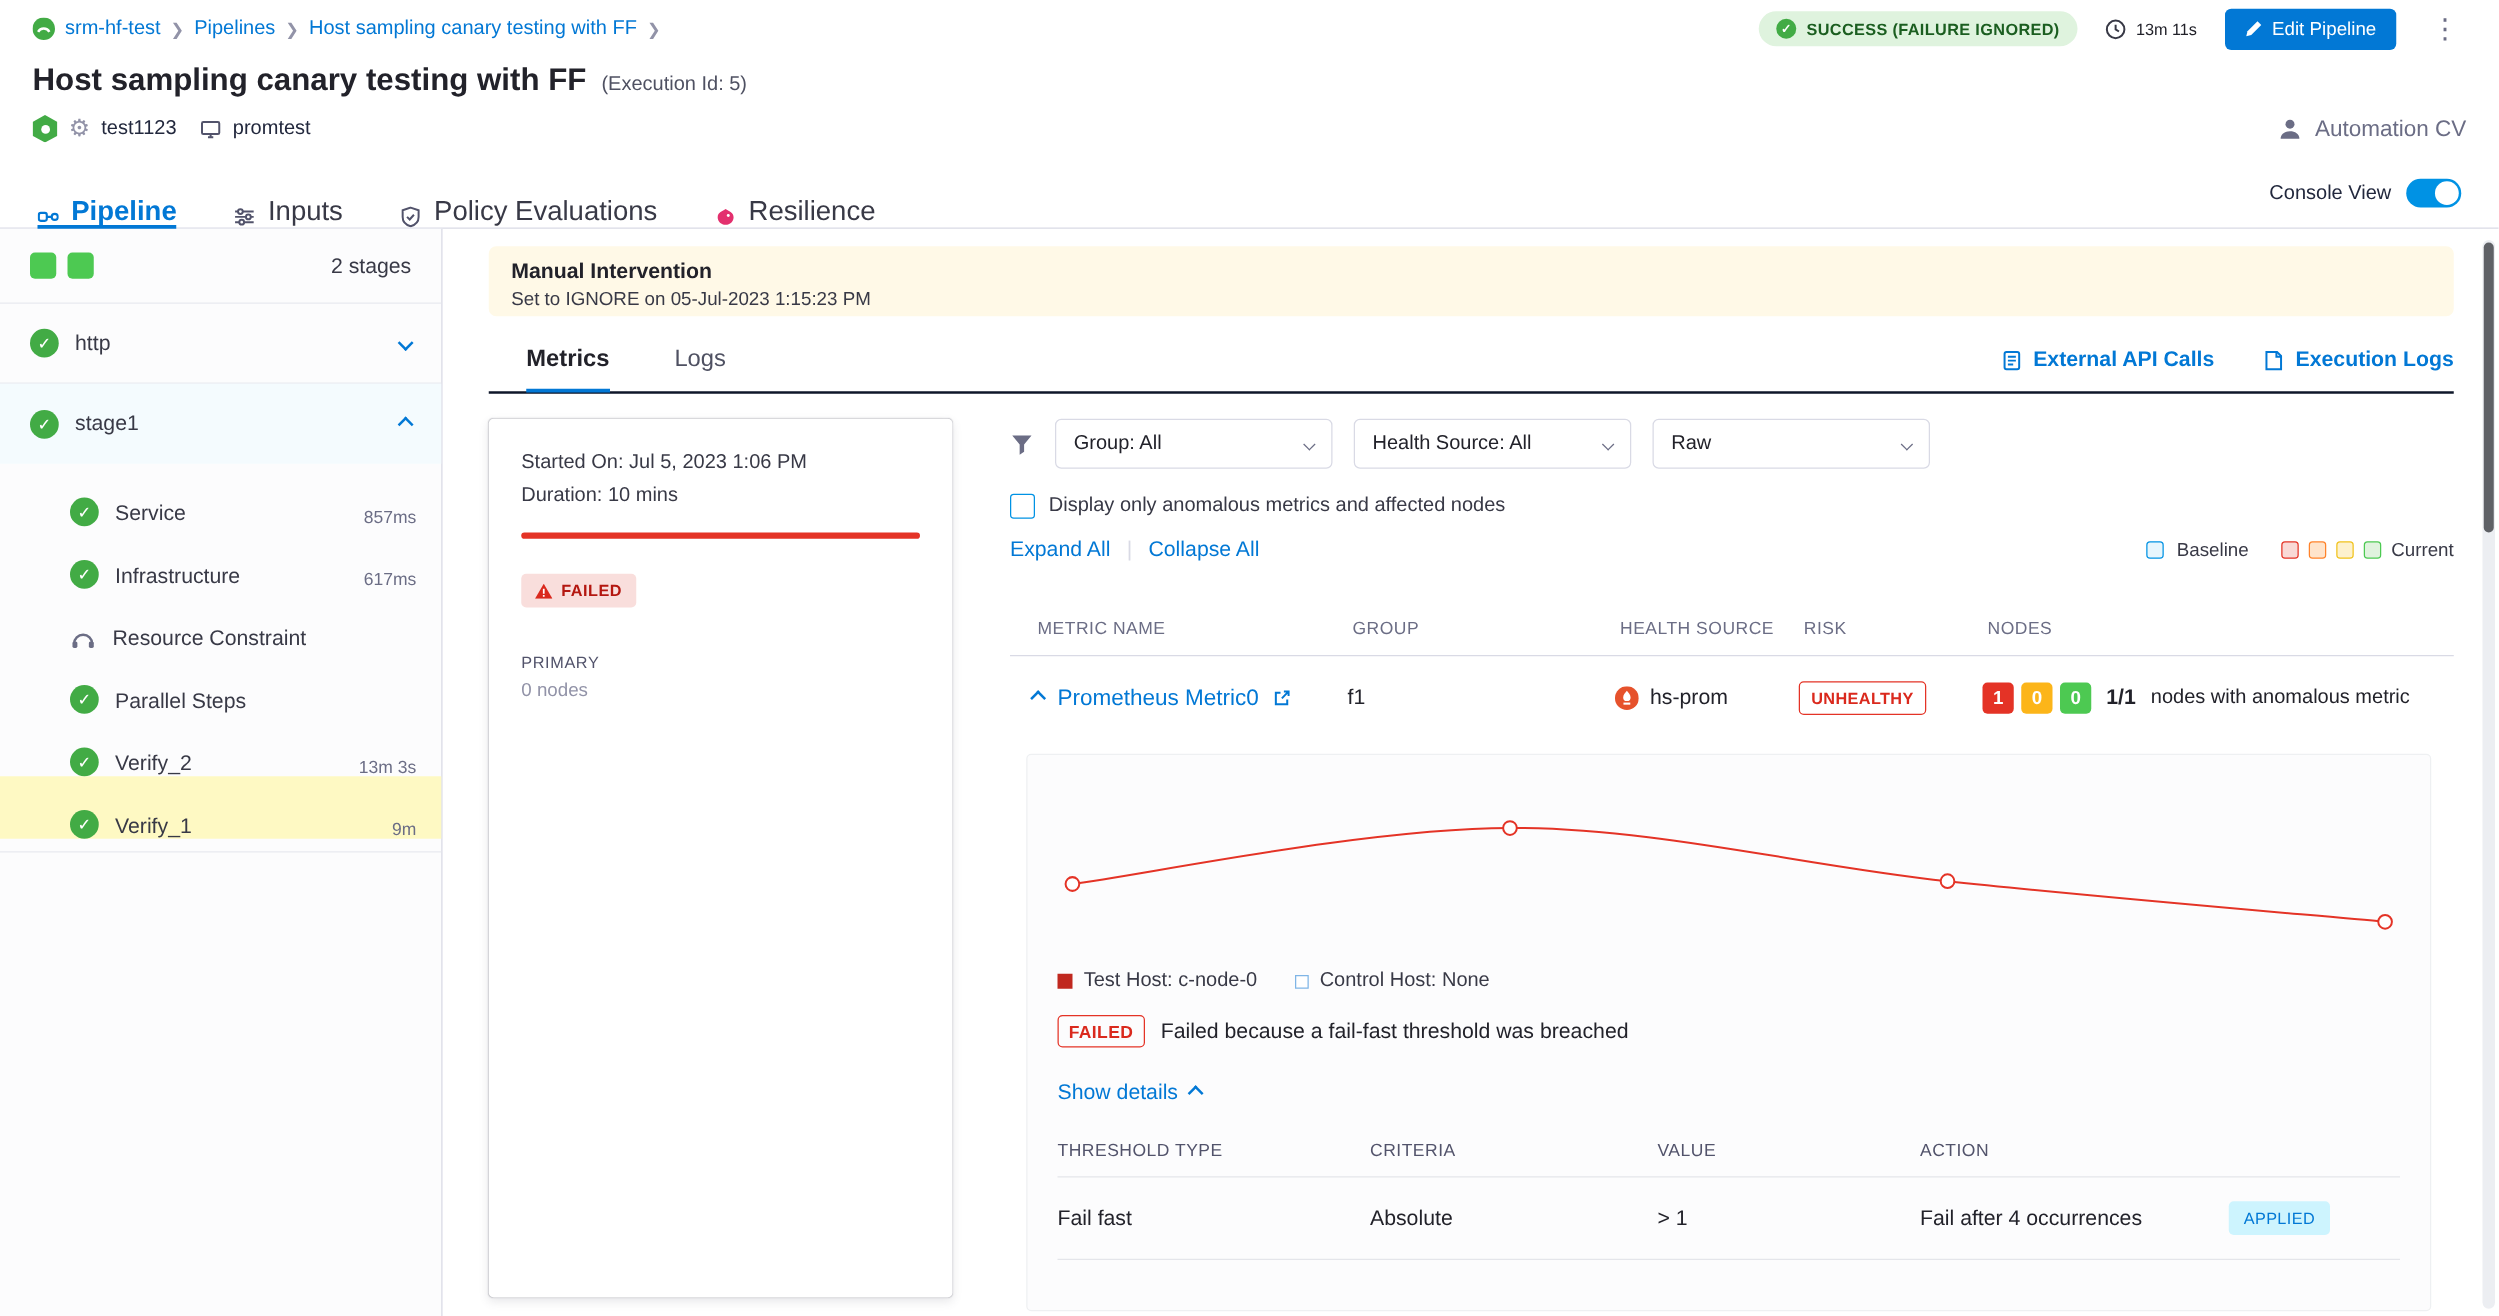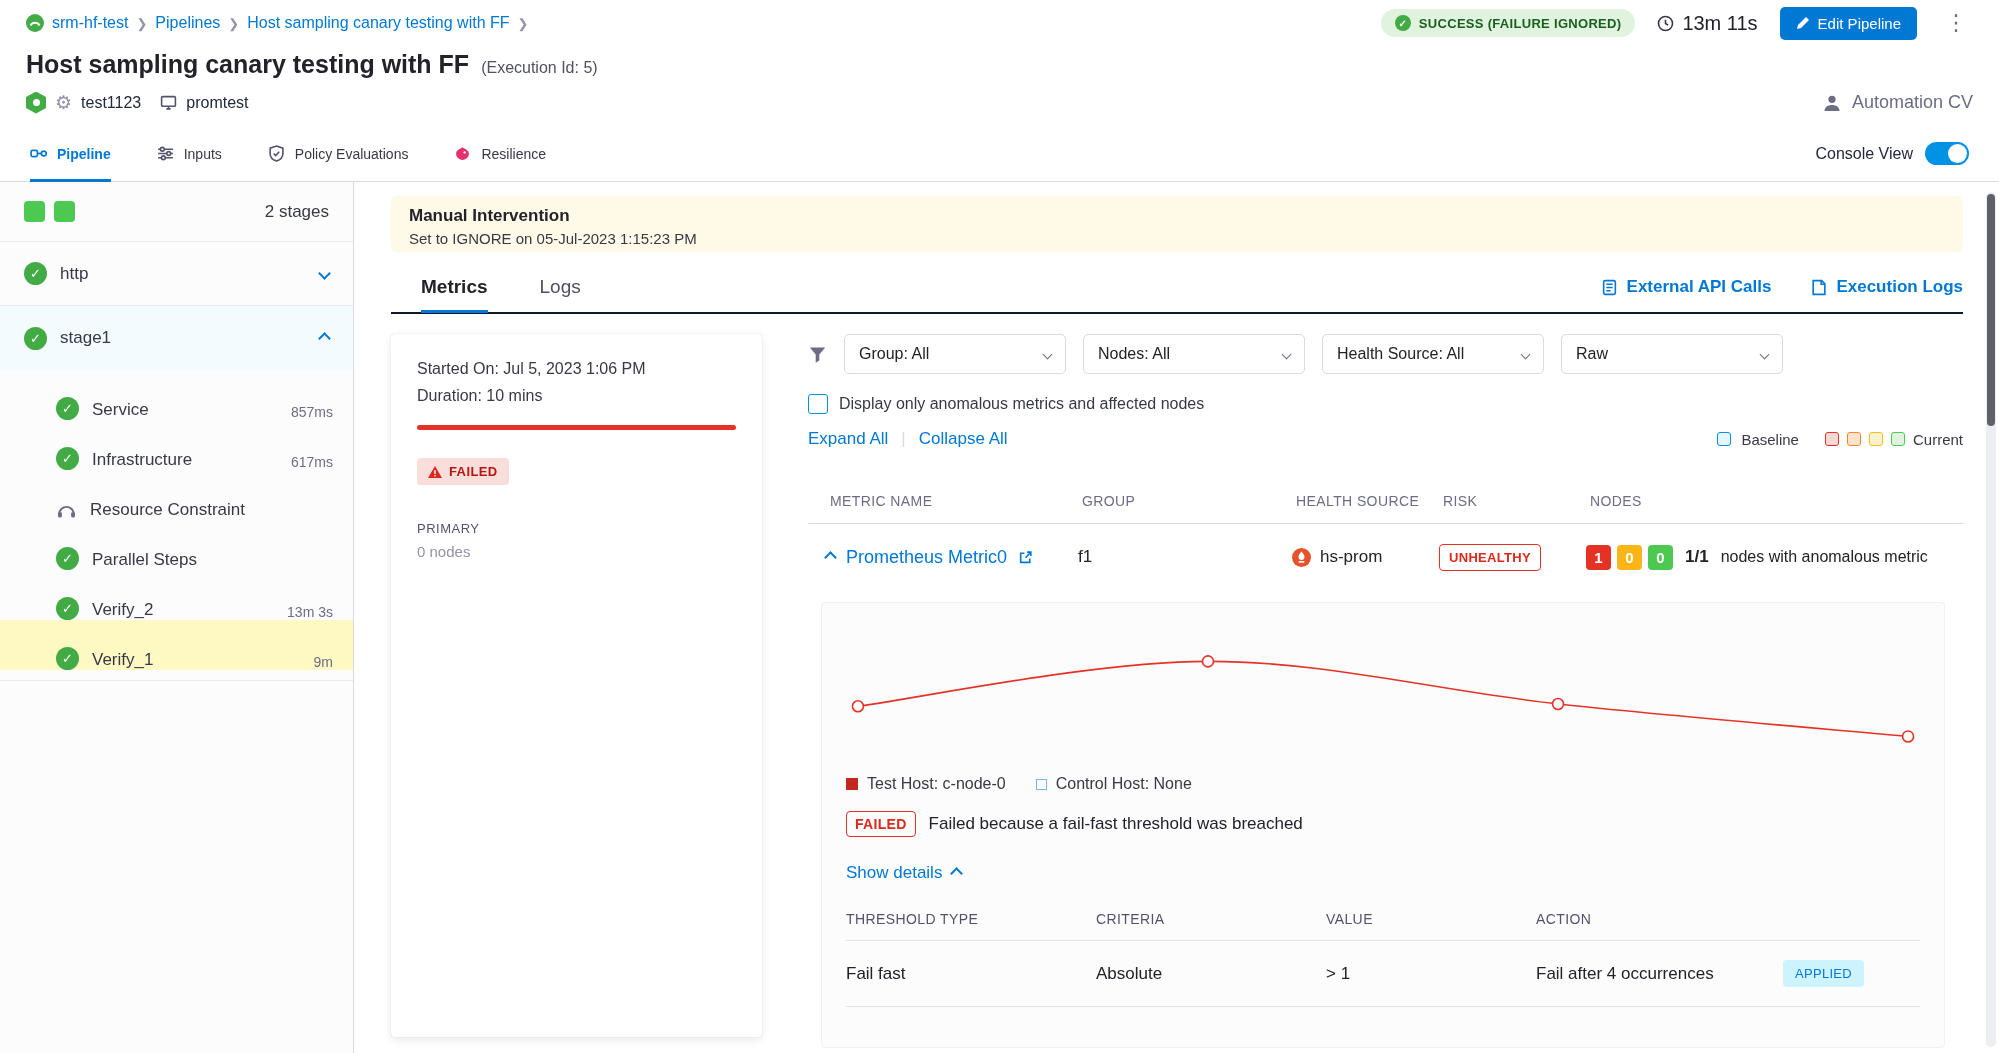--- a/index.html
+++ b/index.html
@@ -10,38 +10,38 @@
   .topbar{height:46px;display:flex;align-items:center;padding:0 26px;gap:10px}
   .crumb{display:flex;align-items:center;gap:8px;font-size:16px}
   .crumb a{color:#0278d5;text-decoration:none;cursor:pointer}
   .crumb .sep{color:#9293a8;font-size:13px}
   .top-right{margin-left:auto;display:flex;align-items:center;gap:22px}
   .status-pill{display:flex;align-items:center;gap:8px;background:#dff3de;color:#1b5e20;
     font-size:13px;font-weight:bold;letter-spacing:.3px;padding:6px 14px;border-radius:15px}
   .mini-check{width:16px;height:16px;border-radius:50%;background:#42ab45;color:#fff;display:flex;
     align-items:center;justify-content:center;font-size:10px}
   .mini-check::after{content:"\2713"}
-  .elapsed{display:flex;align-items:center;gap:8px;font-size:20px;color:#22222a}
+  .elapsed{display:flex;align-items:center;gap:8px;font-size:13px;color:#22222a}
   .edit-btn{display:flex;align-items:center;gap:8px;background:#0278d5;color:#fff;border:none;
     font-size:15px;padding:8px 16px;border-radius:5px;cursor:pointer;font-family:inherit}
   .kebab{color:#6b6d85;font-size:22px;line-height:1;padding:2px 6px;cursor:pointer}
 
   .title-row{display:flex;align-items:baseline;gap:12px;padding:4px 26px 0}
   .page-title{font-size:25px;font-weight:bold;color:#22222a}
   .exec-id{font-size:16px;color:#4f5162}
 
   .meta-row{display:flex;align-items:center;gap:9px;padding:12px 26px 0;font-size:16px;color:#22283d}
   .meta-right{margin-left:auto;display:flex;align-items:center;gap:10px;color:#6b6d85;font-size:18px}
   .hexagon{width:20px;height:22px;background:#42ab45;clip-path:polygon(50% 0,100% 25%,100% 75%,50% 100%,0 75%,0 25%);position:relative}
   .hexagon::after{content:"";position:absolute;inset:0;margin:auto;width:7px;height:7px;border-radius:50%;background:#fff}
   .gear{color:#9293a8;font-size:19px}
 
   .nav-tabs{margin-top:12px;height:56px;border-bottom:1px solid #d9dae5;display:flex;align-items:stretch;
     padding:0 30px;gap:46px}
-  .nav-tab{display:flex;align-items:center;gap:10px;font-size:14px;color:#383946;position:relative;cursor:pointer}
+  .nav-tab{display:flex;align-items:flex-end;gap:10px;font-size:22px;color:#383946;position:relative;cursor:pointer}
   .nav-tab.active{color:#0278d5;font-weight:bold}
   .nav-tab.active::after{content:"";position:absolute;left:0;right:0;bottom:-1px;height:3px;background:#0278d5}
   .nav-right{margin-left:auto;display:flex;align-items:center;gap:12px;font-size:16px;color:#22283d}
   .toggle{width:44px;height:23px;border-radius:12px;background:#0092e4;position:relative;cursor:pointer}
   .toggle .knob{position:absolute;right:2px;top:2px;width:19px;height:19px;border-radius:50%;background:#fff}
 
   
   .main{display:flex;height:871px}
   .sidebar{width:354px;flex:none;border-right:1px solid #d9dae5;background:#fcfcfd}
   .sb-summary{height:60px;display:flex;align-items:center;padding:0 24px;border-bottom:1px solid #e8e9ef}
@@ -387,24 +387,20 @@
           <span class="icon">
             <svg width="19" height="19" viewBox="0 0 16 16" fill="#6b6d85">
                 <path d="M1.5 2h13L9.5 8v5l-3 2V8z"></path>
               </svg>
           </span>
           <div class="select">
             <span>Group: All</span>
             <span class="chev gray"></span>
           </div>
           <div class="select">
-            <span>Nodes: All</span>
-            <span class="chev gray"></span>
-          </div>
-          <div class="select">
             <span>Health Source: All</span>
             <span class="chev gray"></span>
           </div>
           <div class="select">
             <span>Raw</span>
             <span class="chev gray"></span>
           </div>
         </div>
 
         <div class="check-row">

